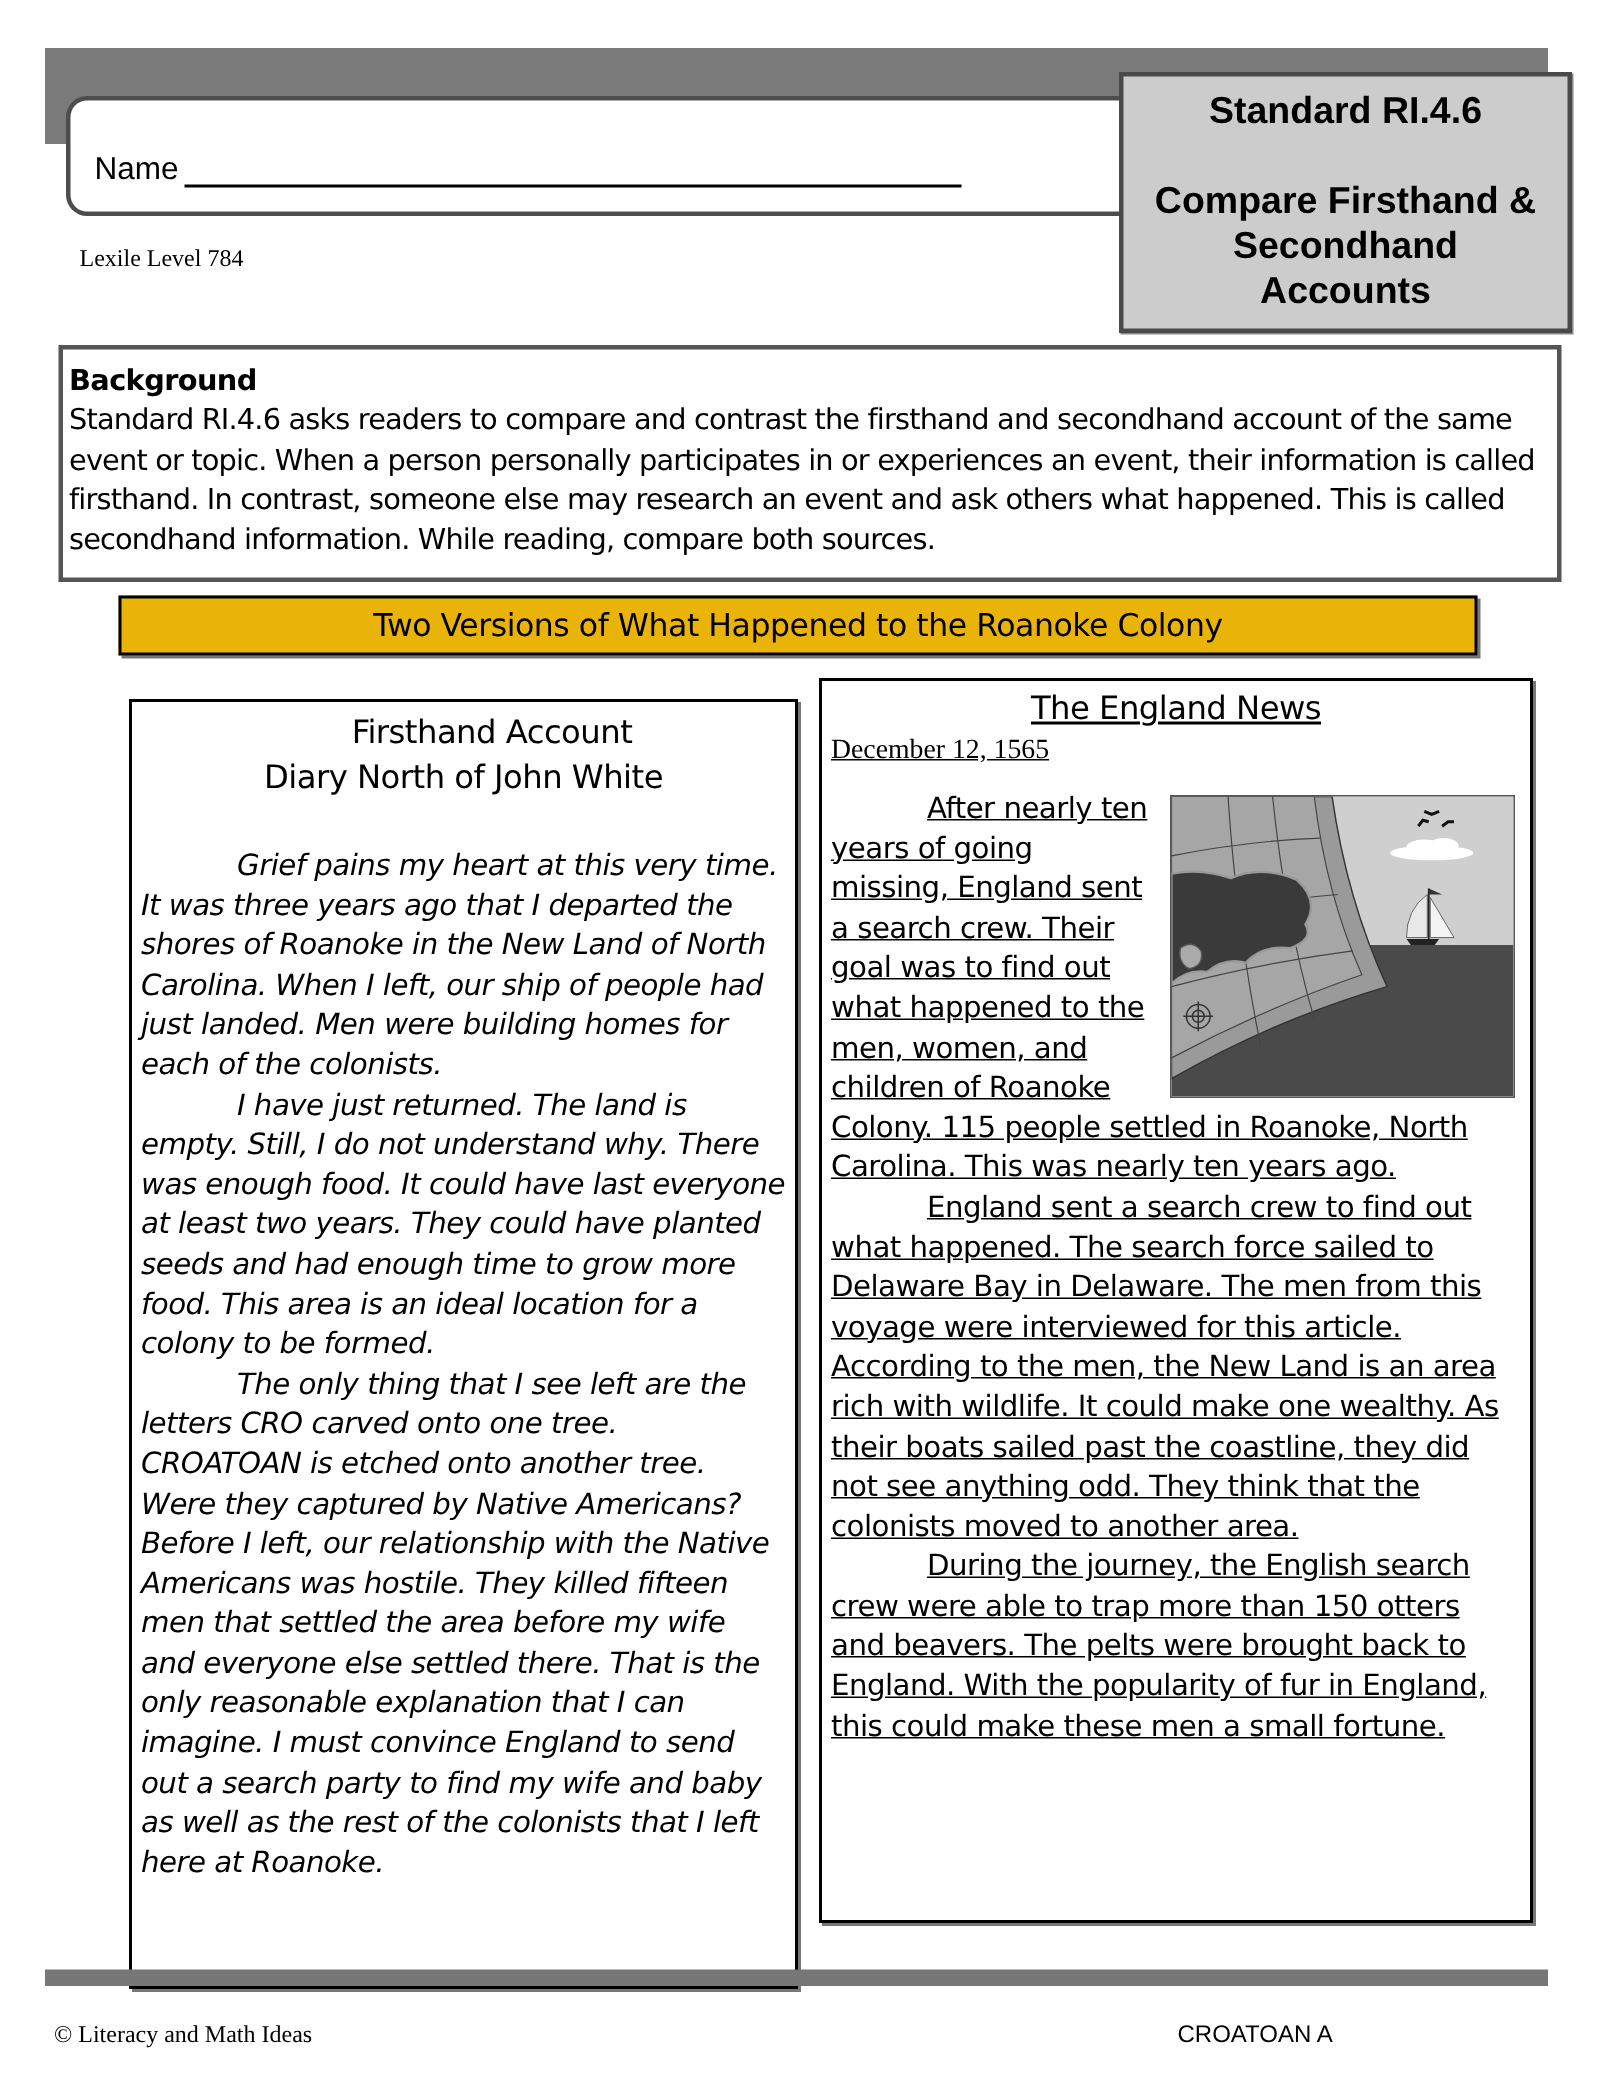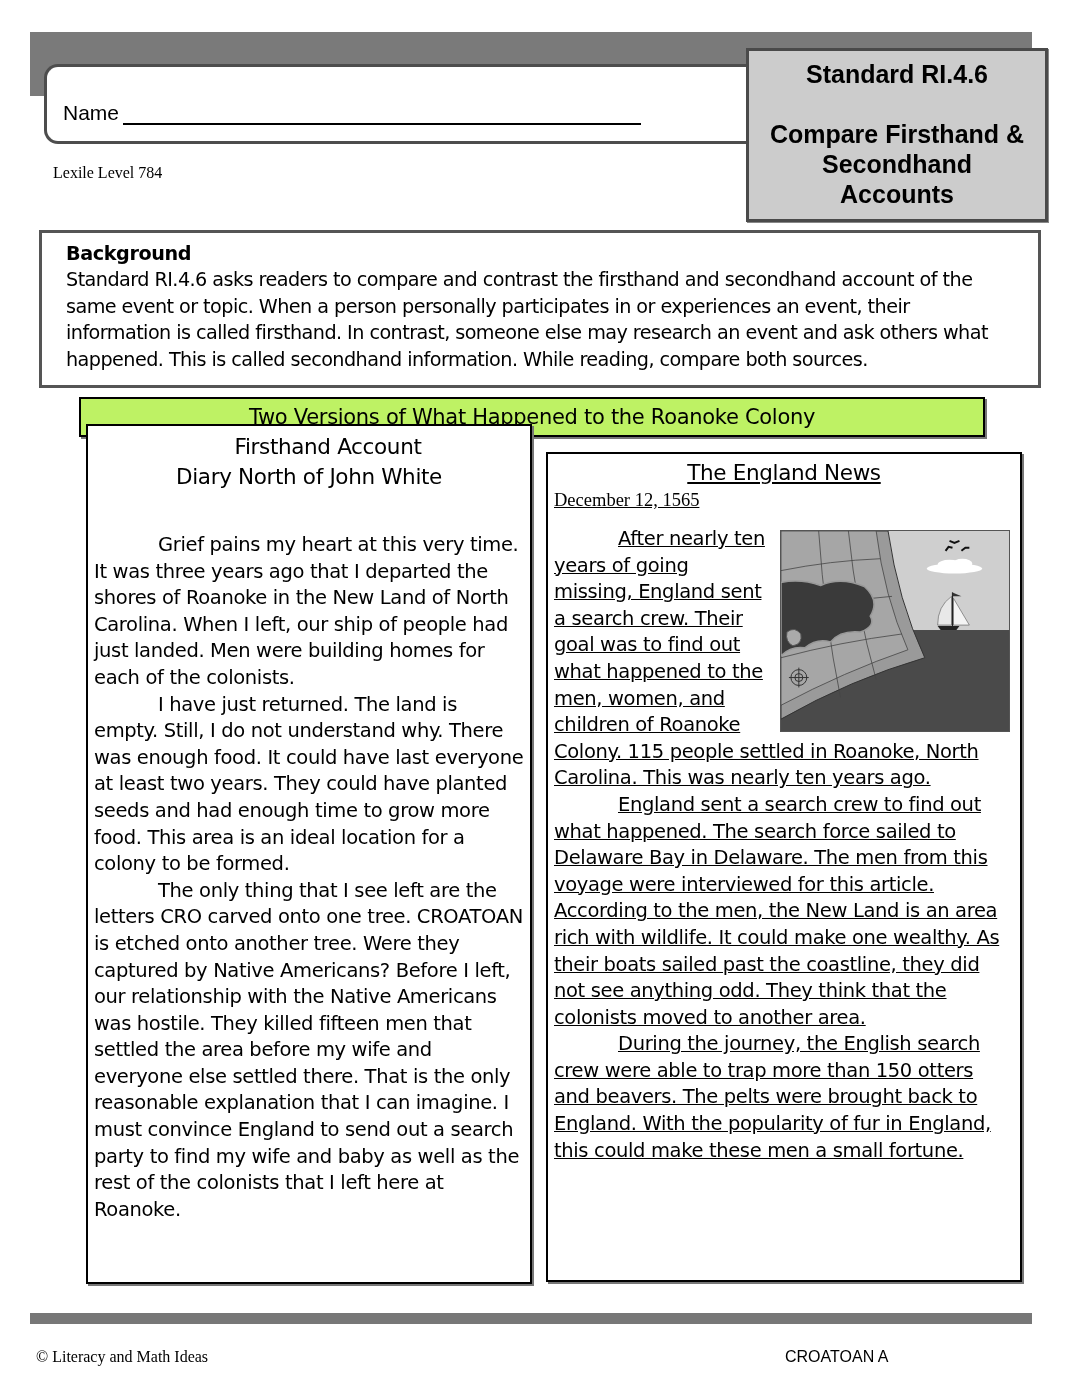--- a/index.html
+++ b/index.html
@@ -18,47 +18,47 @@
     .standard-box {
       position: absolute; left: 746px; top: 48px; width: 302px; height: 174px;
       background: #cccccc; border: 3px solid #4a4a4a; box-shadow: 1px 1px 0 #888;
       text-align: center; font-weight: bold; font-size: 25px; line-height: 30px;
     }
     .standard-code { margin-top: 8px; }
     .standard-title { margin-top: 30px; }
 
     .background-box {
       position: absolute; left: 39px; top: 230px; width: 1002px; height: 158px;
-      border: 3px solid #555; background: #fff; padding: 8px 24px;
+      border: 3px solid #555; background: #fff; padding: 8px 4px;
       font-family: "DejaVu Sans", sans-serif; font-size: 19.2px; line-height: 26.4px;
       letter-spacing: -0.55px;
     }
     .background-heading { font-weight: bold; letter-spacing: -0.4px; }
 
     .passage-title-box {
       position: absolute; left: 79px; top: 397px; width: 906px; height: 40px;
-      border: 2px solid #000; box-shadow: 2px 2px 0 #777; background: #bef264;
+      border: 2px solid #000; box-shadow: 2px 2px 0 #777; background: #eab308;
       text-align: center; font-family: "DejaVu Sans", sans-serif; font-size: 21px; line-height: 36px;
       letter-spacing: -0.3px;
     }
 
     .column-box {
       position: absolute; border: 2px solid #000; background: #fff;
       box-shadow: 2px 2px 0 #777;
       font-family: "DejaVu Sans", sans-serif; font-size: 19.5px; line-height: 26.6px;
       letter-spacing: -0.35px;
     }
-    .col-left { left: 86px; top: 424px; width: 446px; height: 860px; padding: 6px 6px 0 6px; }
+    .col-left { left: 86px; top: 466px; width: 446px; height: 860px; padding: 6px 6px 0 6px; }
     .col-right { left: 546px; top: 452px; width: 476px; height: 830px; padding: 4px 6px 0 6px; text-decoration: underline; }
 
     .col-heading { text-align: center; font-size: 21.5px; line-height: 30px; }
     .col-left .col-heading1 { padding-left: 38px; }
     .date-line { font-family: "Liberation Serif", serif; font-size: 18.5px; line-height: 24px; margin-top: 0px; letter-spacing: 0; }
     .para { text-indent: 64px; }
-    .left-body { margin-top: 40px; }
+    .left-body { margin-top: 30px; font-style: italic; }
     .right-body { margin-top: 14px; }
 
     .illustration {
       float: right; width: 230px; height: 202px; margin: 4px 4px 4px 10px;
       border: 1px solid #555; background: #cfcfcf;
     }
     .illustration svg { display: block; width: 100%; height: 100%; }
 
     .bottom-bar { position: absolute; left: 30px; top: 1313px; width: 1002px; height: 11px; background: #777; }
     .footer-left { position: absolute; left: 36px; top: 1348px; font-family: "Liberation Serif", serif; font-size: 16px; }

